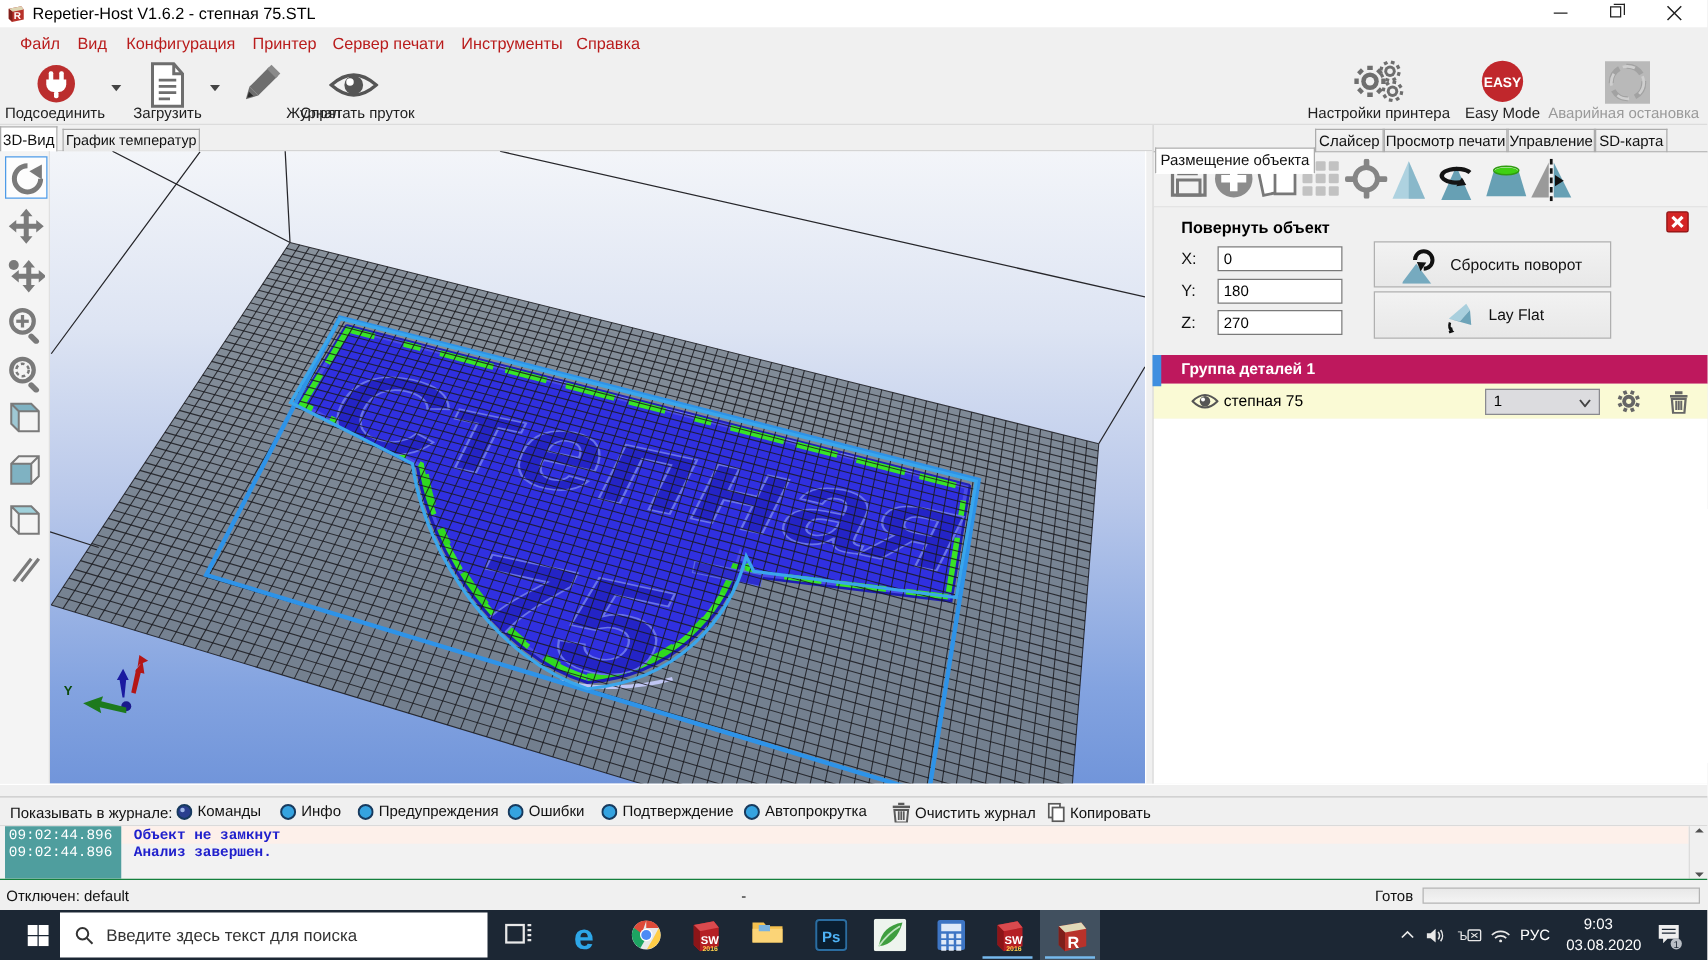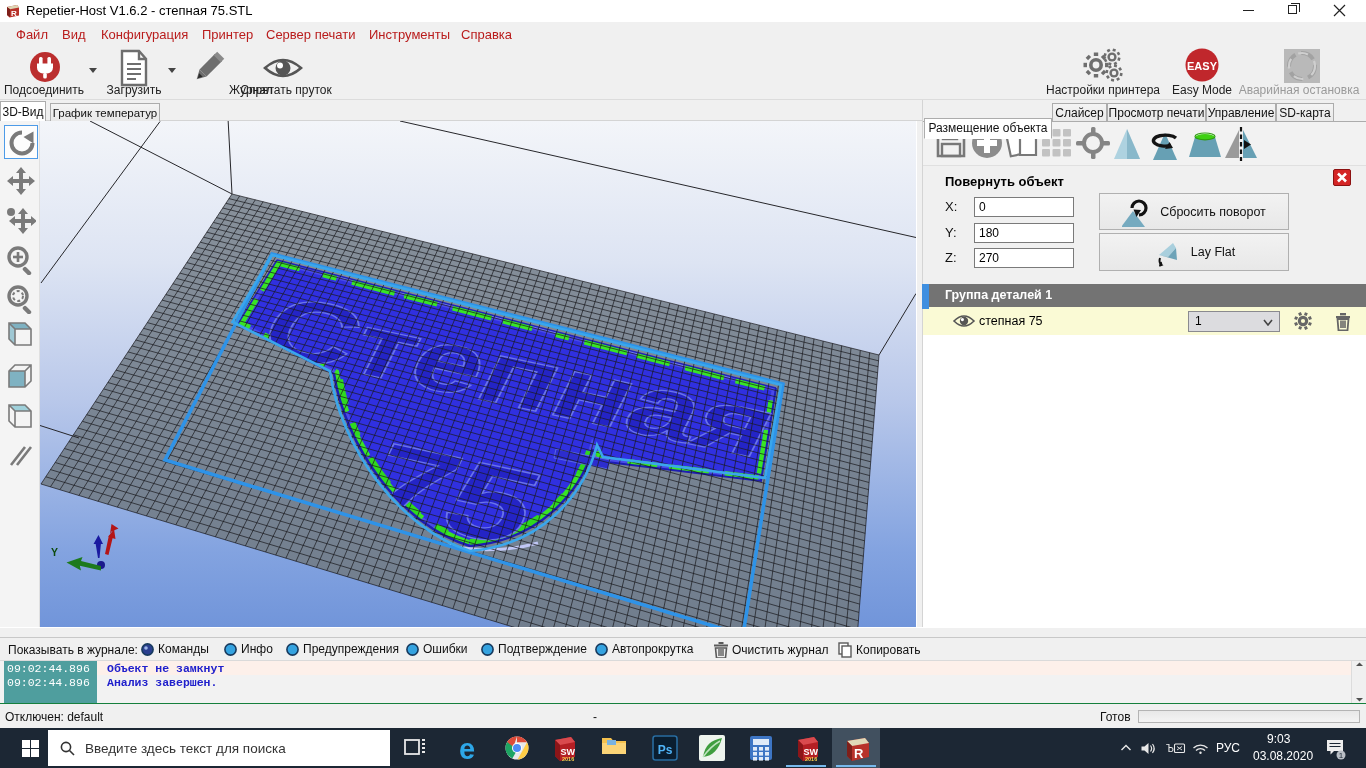--- a/index.html
+++ b/index.html
@@ -21,21 +21,21 @@
 #rightsep{position:absolute;left:916px;top:121px;width:6px;height:506px;background:#f0f0f0;border-left:1px solid #fff;}
 #rpanel{position:absolute;left:922px;top:100px;width:444px;height:537px;background:#f0f0f0;border-left:1px solid #d4d4d4;}
 .rtab{position:absolute;top:3px;font-size:12px;white-space:nowrap;overflow:hidden;color:#111;border:1px solid #acacac;border-bottom:none;background:linear-gradient(#f4f4f4,#e8e8e8);height:19px;padding:2px 7px 0 7px;}
 .rtab.active{background:#fff;height:21px;top:18px;z-index:2;border-bottom:1px solid #fff;}
 #rtabline{position:absolute;left:0;top:21px;width:444px;border-bottom:1px solid #acacac;}
 #ricons{position:absolute;left:0;top:22px;width:444px;height:44px;background:#f2f2f2;border-bottom:1px solid #e0e0e0;}
 #rotatepanel{position:absolute;left:0;top:66px;width:444px;height:119px;background:#f0f0f0;}
 .rowlab{position:absolute;font-size:13px;color:#111;}
 .inp{position:absolute;left:51px;width:100px;height:20px;background:#fff;border:1px solid #7a7a7a;font-size:12px;padding:2px 0 0 4px;color:#000;}
 .btn{position:absolute;left:176px;width:190px;background:linear-gradient(#f2f2f2,#e8e8e8);border:1px solid #b0b0b0;font-size:12.5px;color:#111;display:flex;align-items:center;justify-content:center;gap:8px;}
-#grouphdr{position:absolute;left:0;top:184px;width:444px;height:23px;background:#737373;color:#fff;font-weight:bold;font-size:12.5px;padding:4px 0 0 22px;}
+#grouphdr{position:absolute;left:0;top:184px;width:444px;height:23px;background:#be185d;color:#fff;font-weight:bold;font-size:12.5px;padding:4px 0 0 22px;}
 #itemrow{position:absolute;left:0;top:207px;width:444px;height:28px;background:#fafad5;}
 #rpanelrest{position:absolute;left:0;top:235px;width:444px;height:302px;background:#fff;}
 #blusplit{position:absolute;left:922px;top:284px;width:7px;height:25px;background:#3f8fe0;z-index:5;}
 #logsep{position:absolute;left:0;top:627px;width:1366px;height:10px;background:#f0f0f0;border-top:1px solid #fff;}
 #logbar{position:absolute;left:0;top:637px;width:1366px;height:24px;background:#f0f0f0;border-top:1px solid #c8c8c8;border-bottom:1px solid #dadada;font-size:12px;color:#111;}
 .logitem{position:absolute;top:4px;display:flex;align-items:center;gap:4px;font-size:12px;}
 #logarea{position:absolute;left:0;top:661px;width:1366px;height:42px;background:#f2f2f2;}
 #loggutter{position:absolute;left:4px;top:0px;width:93px;height:42px;background:#4f9e9e;}
 .logts{position:absolute;left:7px;font-family:"Liberation Mono",monospace;font-size:11.5px;color:#fff;white-space:pre;}
 .logmsg{position:absolute;left:107px;font-family:"Liberation Mono",monospace;font-size:11.5px;font-weight:bold;color:#2020cc;white-space:pre;}

